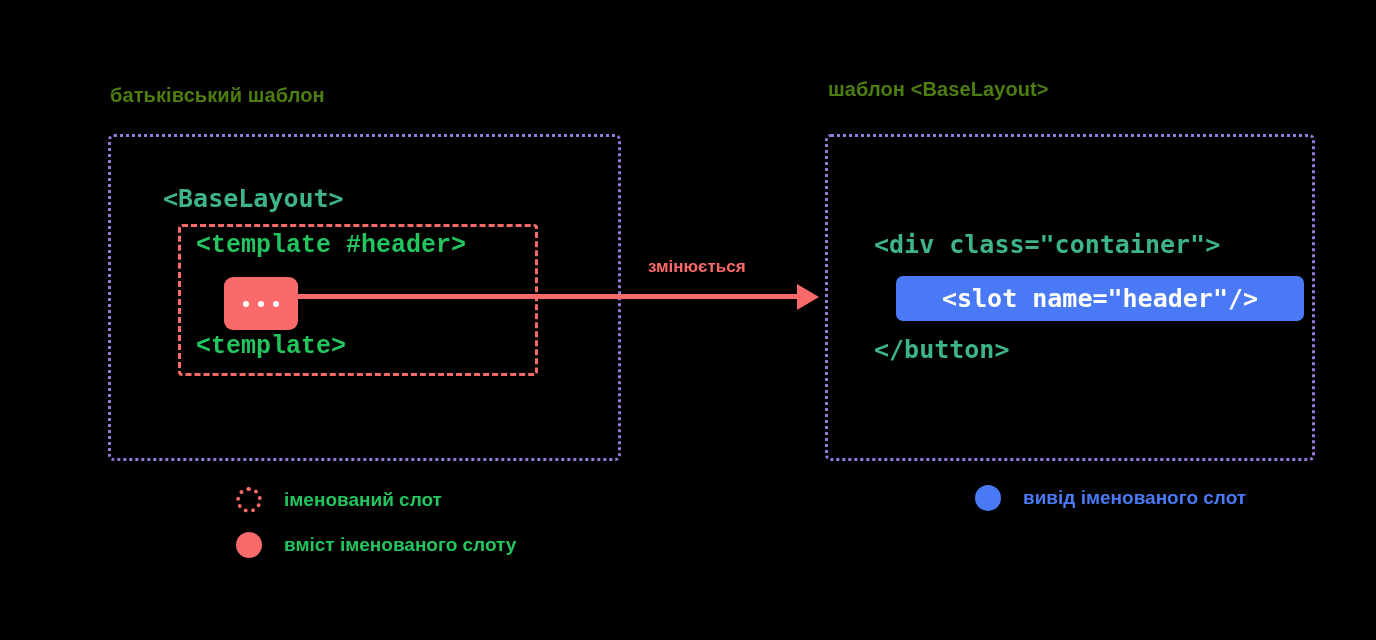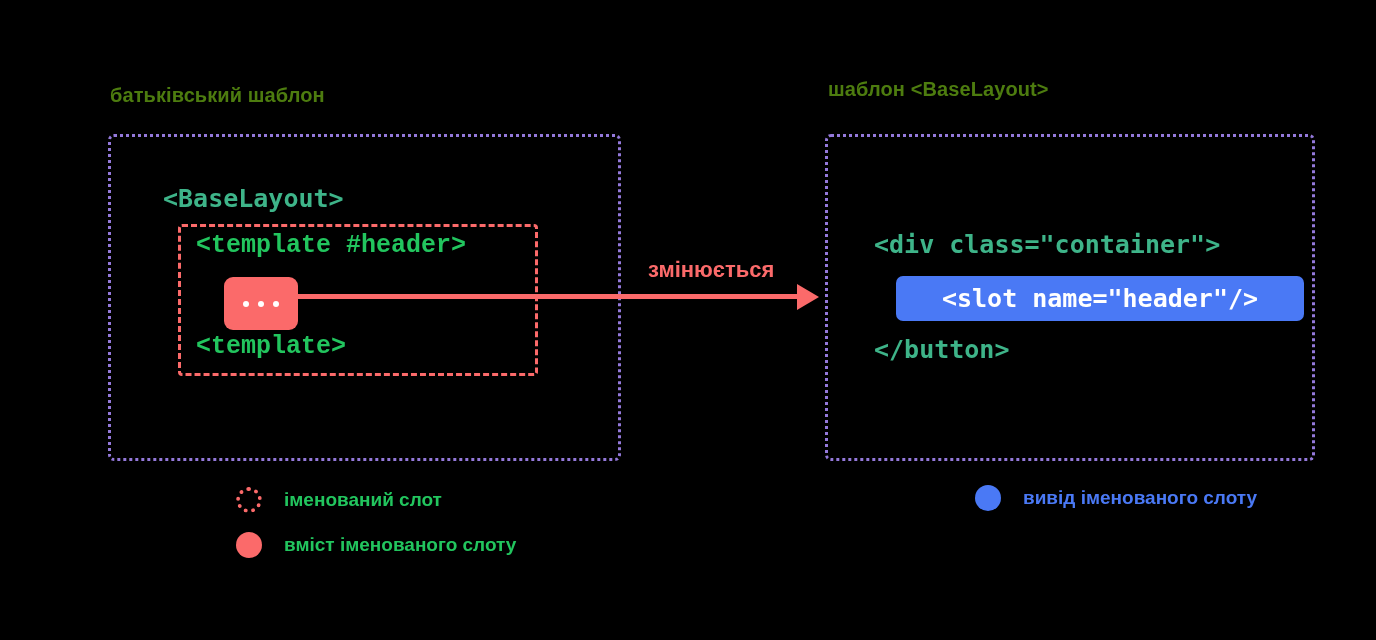--- a/index.html
+++ b/index.html
@@ -114,21 +114,21 @@
     border-top: 13px solid transparent;
     border-bottom: 13px solid transparent;
     border-left: 22px solid #FB6A6A;
   }
   #arrow-label {
     position: absolute;
     left: 648px;
     top: 257px;
     font-family: "Liberation Sans", sans-serif;
     font-weight: bold;
-    font-size: 22px;
+    font-size: 17px;
     color: #FB6A6A;
     white-space: nowrap;
   }
 
   
   #code-div-open  { left: 874px; top: 232px; }
   #code-btn-close { left: 874px; top: 337px; }
 
   #slot-output-box {
     position: absolute;
@@ -229,16 +229,16 @@
     <span class="legend-label red">іменований слот</span>
   </div>
 
   <div class="legend-row" id="legend-named-slot-content">
     <span class="marker-filled-circle red"></span>
     <span class="legend-label red">вміст іменованого слоту</span>
   </div>
 
   <div class="legend-row" id="legend-slot-output">
     <span class="marker-filled-circle blue"></span>
-    <span class="legend-label blue">вивід іменованого слоту</span>
+    <span class="legend-label blue">вивід іменованого слот</span>
   </div>
 
 </div>
 
 </body></html>

